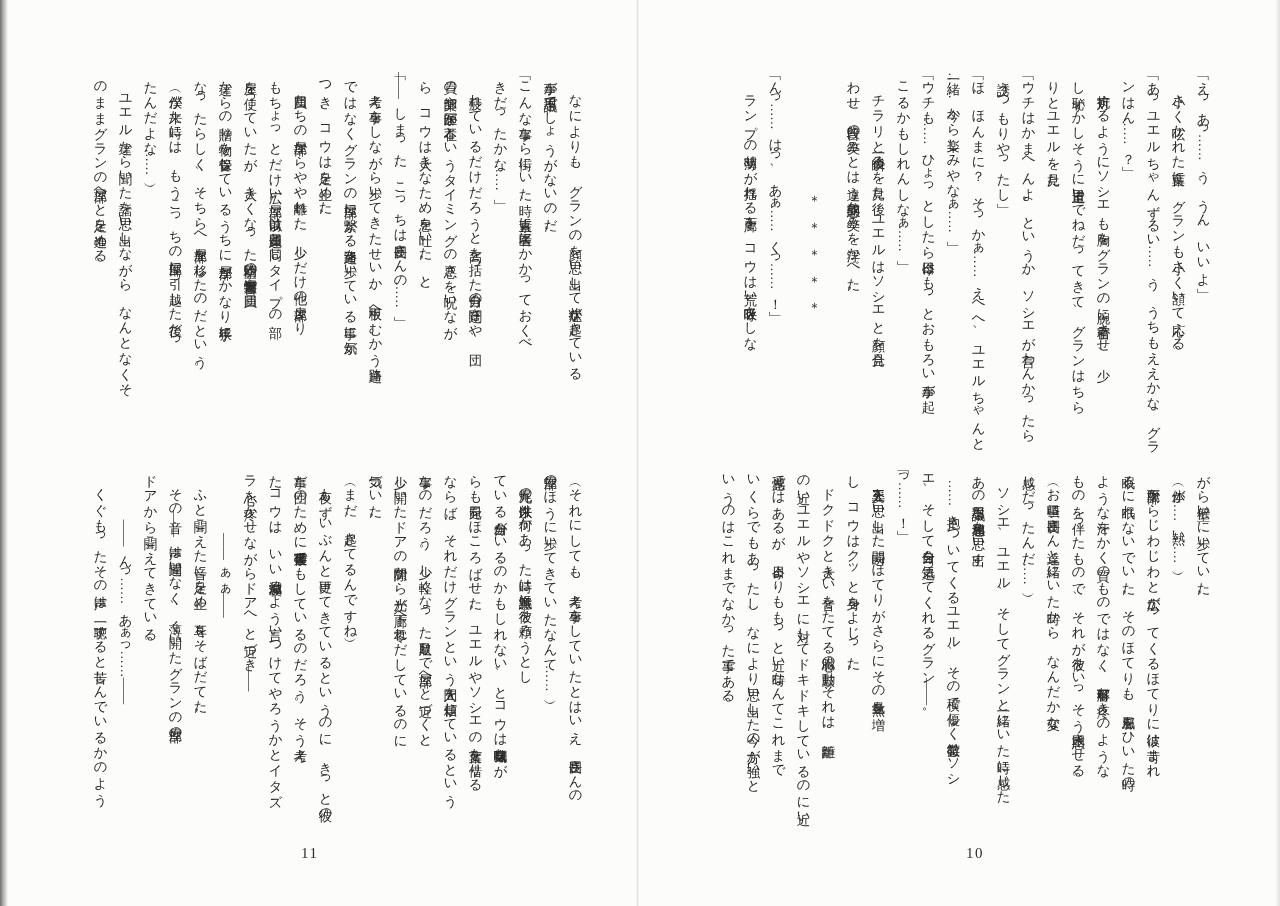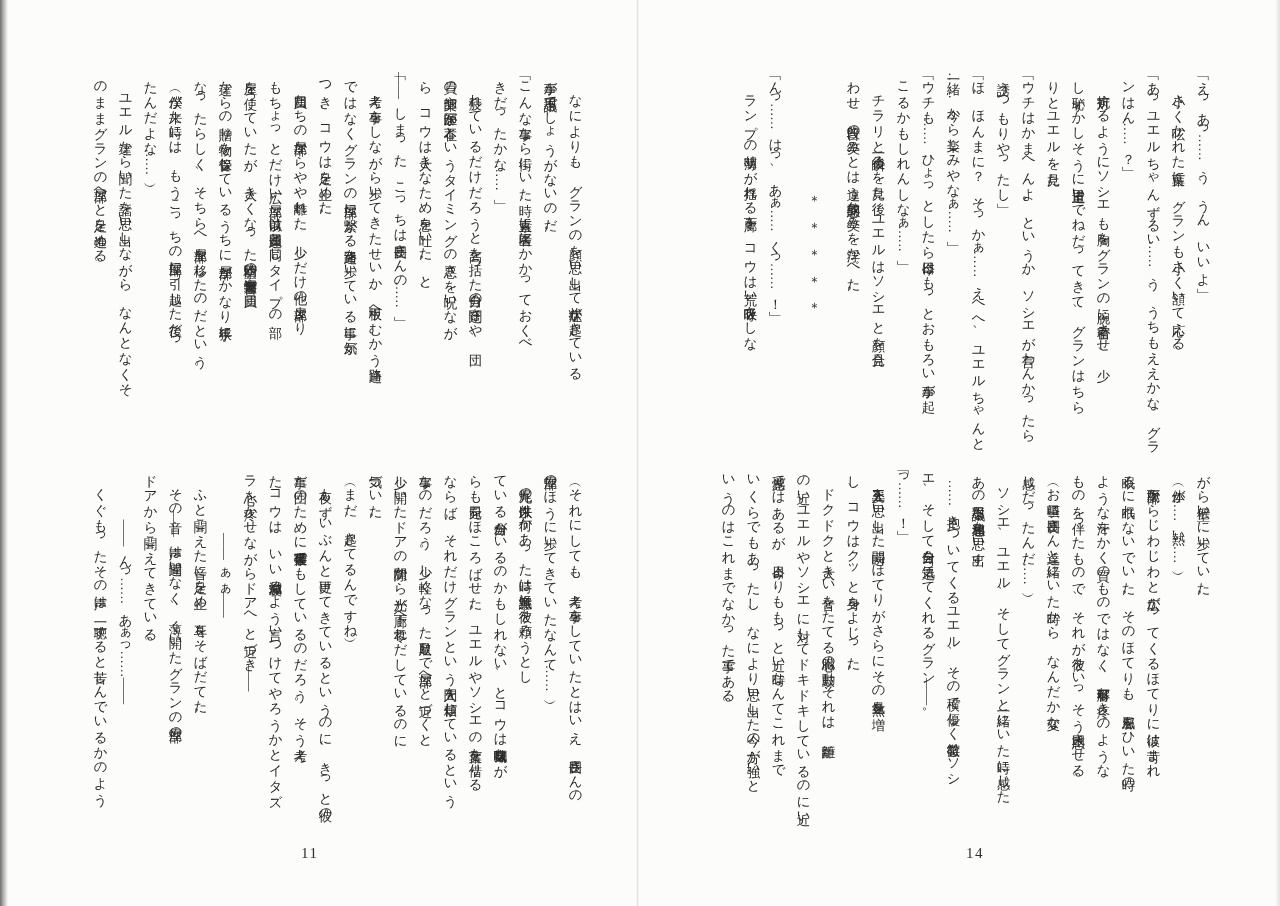--- a/index.html
+++ b/index.html
@@ -163,16 +163,16 @@
         <div class="vcol">エ、そして自分を気遣ってくれるグラン――。</div>
         <div class="vcol">「っ……！」</div>
         <div class="vcol">　三人姿を思い出した瞬間、ほてりがさらにその熱量を増</div>
         <div class="vcol">し、コウはクッと身をよじった。</div>
         <div class="vcol">　ドクドクと大きい音をたてる心臓の鼓動。それは、距離</div>
         <div class="vcol">の近いユエルやソシエに対してドキドキしているのに近い</div>
         <div class="vcol">感覚ではあるが、今日よりももっと近い時なんてこれまで</div>
         <div class="vcol">いくらでもあったし、なにより思い出した今の方が強いと</div>
         <div class="vcol">いうのはこれまでなかった事である。</div>
       </div>
-    <div class="pagenum pagenum-right">14</div>
+    <div class="pagenum pagenum-right">10</div>
   </div>
 
 </div>
 
 </body></html>

